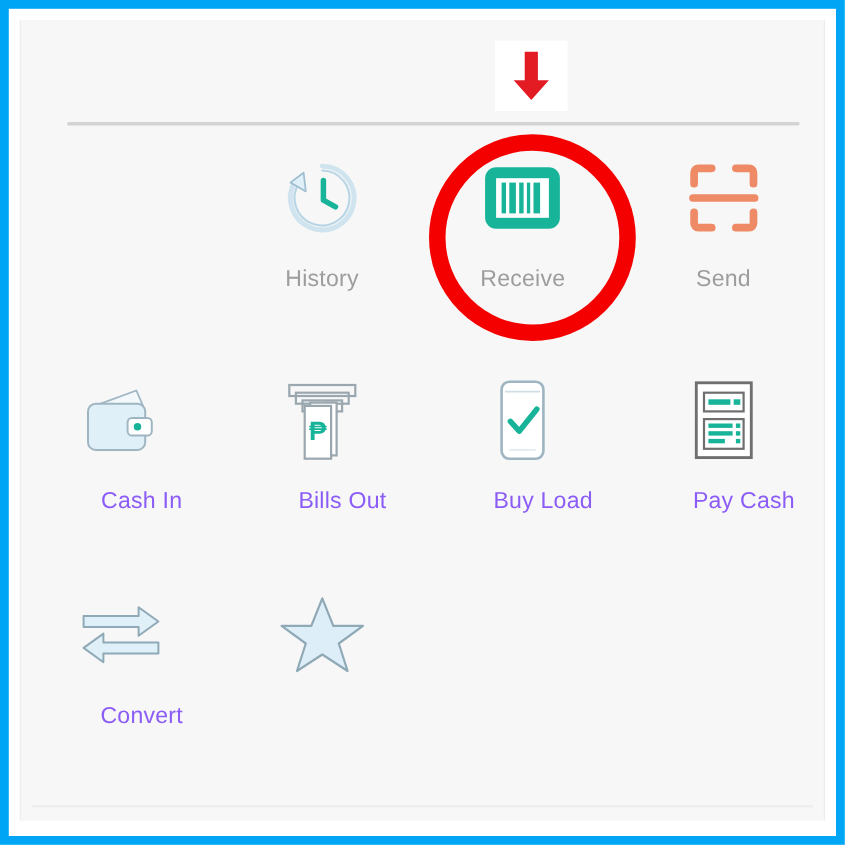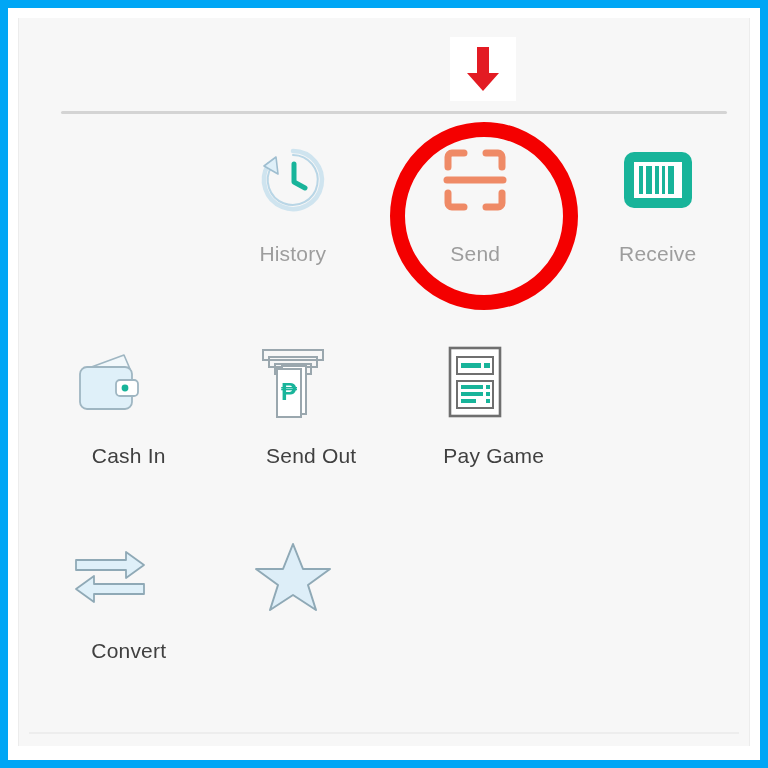--- a/index.html
+++ b/index.html
@@ -100,21 +100,21 @@
     align-items: center;
     justify-content: center;
   }
   .label {
     margin-top: 20px;
     font-size: 21px;
     letter-spacing: 0.2px;
     white-space: nowrap;
   }
   .label-light { color: #9d9d9d; }
-  .label-dark  { color: #404040; margin-left: 37px; }
+  .label-dark  { color: #8b5cf6; margin-left: 37px; }
 
   
   #highlight-circle {
     position: absolute;
     left: 371px;
     top: 104px;
     width: 188px;
     height: 188px;
     border: 15px solid #f40000;
     border-radius: 50%;
@@ -154,51 +154,51 @@
         <div class="cell">
           <div class="icon-box">
             <svg width="78" height="78" viewBox="0 0 78 78">
               <path d="M39 10 a29 29 0 1 1 -24.5 13.4" fill="none" stroke="#cfe4ef" stroke-width="4.5" stroke-linecap="round"></path>
               <path d="M39 14 a25 25 0 1 1 -21.5 11.8" fill="none" stroke="#b9d6e6" stroke-width="2" stroke-linecap="round"></path>
               <path d="M22 16 L10 25 L24 33 Z" fill="#dff0f9" stroke="#9fbed0" stroke-width="1.6" stroke-linejoin="round"></path>
               <path d="M40 23 V41 L51 47" fill="none" stroke="#18b49a" stroke-width="5" stroke-linecap="round" stroke-linejoin="round"></path>
             </svg>
           </div>
           <div class="label label-light">History</div>
-        </div>
-
-        <div class="cell">
-          <div class="icon-box">
-            <svg width="74" height="74" viewBox="0 0 74 74">
-              <path d="M10 24 V14 a4 4 0 0 1 4 -4 H26" fill="none" stroke="#ef8a66" stroke-width="7" stroke-linecap="round" stroke-linejoin="round"></path>
-              <path d="M48 10 H60 a4 4 0 0 1 4 4 V24" fill="none" stroke="#ef8a66" stroke-width="7" stroke-linecap="round" stroke-linejoin="round"></path>
-              <path d="M10 50 V60 a4 4 0 0 0 4 4 H26" fill="none" stroke="#ef8a66" stroke-width="7" stroke-linecap="round" stroke-linejoin="round"></path>
-              <path d="M48 64 H60 a4 4 0 0 0 4 -4 V50" fill="none" stroke="#ef8a66" stroke-width="7" stroke-linecap="round" stroke-linejoin="round"></path>
-              <path d="M9 37 H65" fill="none" stroke="#ef8a66" stroke-width="7" stroke-linecap="round"></path>
-            </svg>
-          </div>
-          <div class="label label-light">Send</div>
         </div>
 
         <div class="cell">
           <div class="icon-box">
             <svg width="76" height="64" viewBox="0 0 76 64">
               <rect x="4" y="4" width="68" height="56" rx="10" fill="#18b49a"></rect>
               <rect x="14" y="14" width="48" height="36" fill="#ffffff"></rect>
               <g fill="#18b49a">
                 <rect x="19" y="18" width="4" height="28"></rect>
                 <rect x="26" y="18" width="6" height="28"></rect>
                 <rect x="35" y="18" width="4" height="28"></rect>
                 <rect x="42" y="18" width="3" height="28"></rect>
                 <rect x="48" y="18" width="6" height="28"></rect>
               </g>
             </svg>
           </div>
           <div class="label label-light">Receive</div>
         </div>
+
+        <div class="cell">
+          <div class="icon-box">
+            <svg width="74" height="74" viewBox="0 0 74 74">
+              <path d="M10 24 V14 a4 4 0 0 1 4 -4 H26" fill="none" stroke="#ef8a66" stroke-width="7" stroke-linecap="round" stroke-linejoin="round"></path>
+              <path d="M48 10 H60 a4 4 0 0 1 4 4 V24" fill="none" stroke="#ef8a66" stroke-width="7" stroke-linecap="round" stroke-linejoin="round"></path>
+              <path d="M10 50 V60 a4 4 0 0 0 4 4 H26" fill="none" stroke="#ef8a66" stroke-width="7" stroke-linecap="round" stroke-linejoin="round"></path>
+              <path d="M48 64 H60 a4 4 0 0 0 4 -4 V50" fill="none" stroke="#ef8a66" stroke-width="7" stroke-linecap="round" stroke-linejoin="round"></path>
+              <path d="M9 37 H65" fill="none" stroke="#ef8a66" stroke-width="7" stroke-linecap="round"></path>
+            </svg>
+          </div>
+          <div class="label label-light">Send</div>
+        </div>
       </div>
 
       <div id="highlight-circle"></div>
 
       <div class="row" id="row-2">
 
         <div class="cell">
           <div class="icon-box">
             <svg width="76" height="66" viewBox="0 0 76 66">
               <path d="M14 20 L52 6 L58 20 Z" fill="#f2f8fb" stroke="#9fb6c2" stroke-width="1.6" stroke-linejoin="round"></path>
@@ -215,41 +215,52 @@
             <svg width="70" height="76" viewBox="0 0 70 76">
               <rect x="5" y="6" width="60" height="10" fill="none" stroke="#9aa7ae" stroke-width="2"></rect>
               <rect x="11" y="13" width="48" height="10" fill="none" stroke="#9aa7ae" stroke-width="2"></rect>
               <rect x="17" y="20" width="36" height="10" fill="none" stroke="#9aa7ae" stroke-width="2"></rect>
               <rect x="37" y="22" width="10" height="22" fill="#d8dde0" stroke="#9aa7ae" stroke-width="1.6"></rect>
               <rect x="24" y="22" width="24" height="48" fill="#ffffff" stroke="#9aa7ae" stroke-width="2"></rect>
               <rect x="19" y="25" width="24" height="48" fill="#ffffff" stroke="#9aa7ae" stroke-width="2"></rect>
               <text x="31" y="56" text-anchor="middle" font-family="'Liberation Sans',sans-serif" font-size="24" font-weight="bold" fill="#18b49a">₱</text>
             </svg>
           </div>
-          <div class="label label-dark">Send Out</div>
-        </div>
-
+          <div class="label label-dark">Bills Out</div>
+        </div>
+
+        <div class="cell">
+          <div class="icon-box">
+            <svg width="52" height="78" viewBox="0 0 52 78">
+              <rect x="7" y="4" width="38" height="70" rx="7" fill="#ffffff" stroke="#9fb6c2" stroke-width="2.4"></rect>
+              <path d="M10 13 H42" stroke="#cfdde5" stroke-width="1.6"></path>
+              <path d="M14 66 H38" stroke="#e2eaef" stroke-width="1.6"></path>
+              <path d="M15 40 L23 49 L39 29" fill="none" stroke="#18b49a" stroke-width="5" stroke-linecap="round" stroke-linejoin="round"></path>
+            </svg>
+          </div>
+          <div class="label label-dark">Buy Load</div>
+        </div>
 
         <div class="cell">
           <div class="icon-box">
             <svg width="60" height="76" viewBox="0 0 60 76">
               <rect x="5" y="4" width="50" height="68" fill="#ffffff" stroke="#6f6f6f" stroke-width="2.6"></rect>
               <rect x="12" y="13" width="36" height="17" fill="#ffffff" stroke="#6f6f6f" stroke-width="2"></rect>
               <rect x="16" y="19" width="20" height="5" fill="#18b49a"></rect>
               <rect x="39" y="19" width="6" height="5" fill="#18b49a"></rect>
               <rect x="12" y="37" width="36" height="27" fill="#ffffff" stroke="#6f6f6f" stroke-width="2"></rect>
               <rect x="16" y="41" width="22" height="4" fill="#18b49a"></rect>
               <rect x="41" y="41" width="4" height="4" fill="#18b49a"></rect>
               <rect x="16" y="48" width="22" height="4" fill="#18b49a"></rect>
               <rect x="41" y="48" width="4" height="4" fill="#18b49a"></rect>
               <rect x="16" y="55" width="15" height="4" fill="#18b49a"></rect>
               <rect x="41" y="55" width="4" height="4" fill="#18b49a"></rect>
             </svg>
           </div>
-          <div class="label label-dark">Pay Game</div>
+          <div class="label label-dark">Pay Cash</div>
         </div>
       </div>
 
       <div class="row" id="row-3">
 
         <div class="cell">
           <div class="icon-box">
             <svg width="80" height="62" viewBox="0 0 80 62">
               <path d="M6 14 H56 V6 L74 19 L56 32 V24 H6 Z" fill="#dff0f9" stroke="#8fa9b6" stroke-width="1.8" stroke-linejoin="round"></path>
               <path d="M74 38 H24 V30 L6 43 L24 56 V48 H74 Z" fill="#dff0f9" stroke="#8fa9b6" stroke-width="1.8" stroke-linejoin="round"></path>

